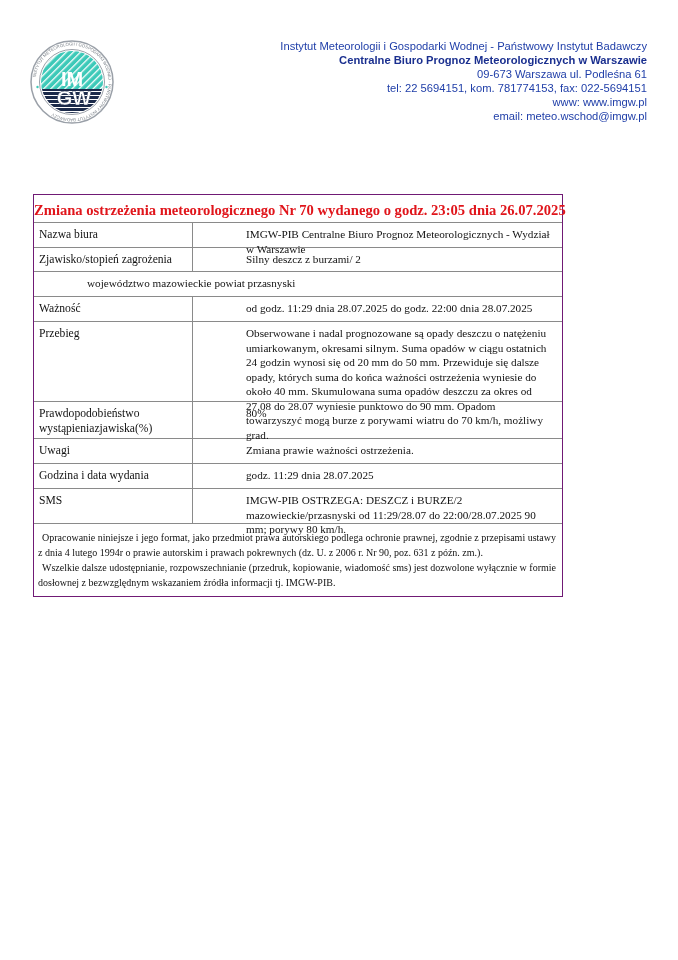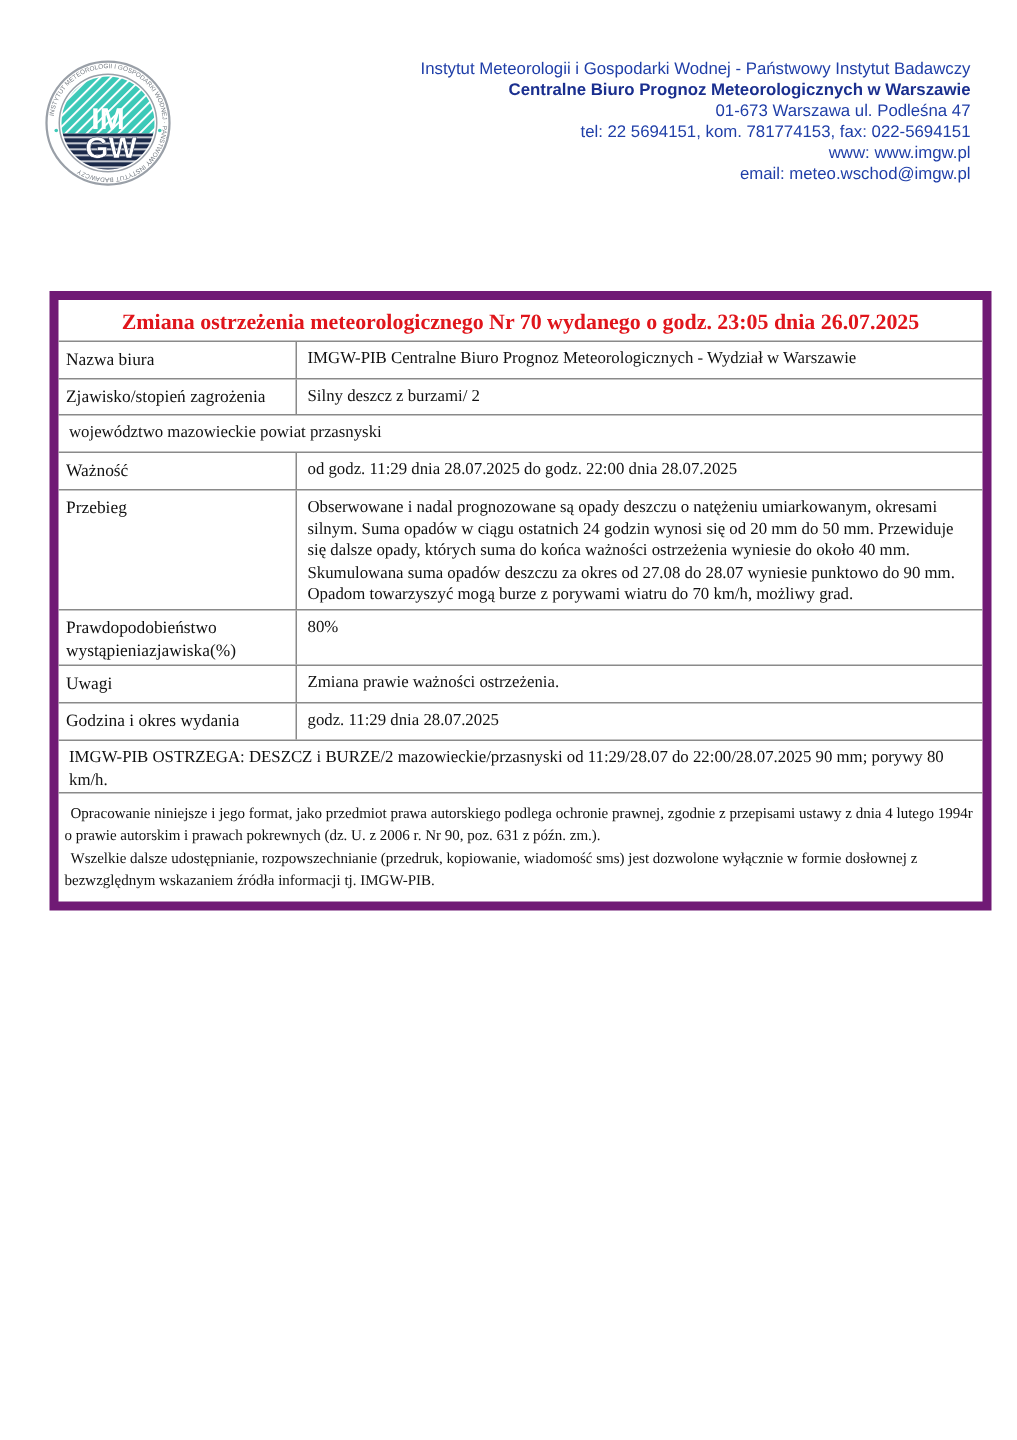--- a/index.html
+++ b/index.html
@@ -1,24 +1,24 @@
 <!DOCTYPE html>
 <html><head>
 <meta charset="utf-8">
 <style>
   html, body { margin:0; padding:0; background:#ffffff; }
   body { width:678px; height:960px; position:relative; overflow:hidden; font-family:"Liberation Serif", serif; color:#111; }
   .logo { position:absolute; left:29px; top:39px; width:86px; height:86px; }
   .header { position:absolute; right:31px; top:39px; text-align:right; font-family:"Liberation Sans", sans-serif; font-size:11.2px; line-height:14px; color:#1f3ea8; }
   .header .bold { font-weight:bold; color:#1a2f8f; }
-  .doc-table { position:absolute; left:33px; top:194px; width:628px; border:6px solid #701a75; box-sizing:border-box; }
+  .doc-table { position:absolute; left:33px; top:194px; width:530px; border:1px solid #701a75; box-sizing:border-box; }
   .title-row { height:27px; border-bottom:1px solid #8a8a8a; color:#e0151b; font-weight:bold; font-size:14.6px; text-align:center; line-height:30px; white-space:nowrap; }
   .row { display:flex; border-bottom:1px solid #8a8a8a; }
   .row .label { width:159px; border-right:1px solid #8a8a8a; padding:4px 0 0 5px; box-sizing:border-box; font-weight:normal; font-size:11.6px; line-height:15px; }
-  .row .value { flex:1; padding:4px 8px 4px 7px; box-sizing:border-box; font-size:11.2px; line-height:14.5px; }
+  .row .value { flex:1; padding:4px 8px 4px 7px; box-sizing:border-box; font-size:11.2px; line-height:14.5px;margin-left:46px; }
   .row .value b { font-weight:normal; }
   .footer { padding:6px 6px 6px 4px; font-size:10px; line-height:15px; }
   .footer p { margin:0; }
 </style>
 </head>
 <body>
 
 <div class="logo">
   <svg width="86" height="86" viewBox="0 0 86 86">
     <defs>
@@ -50,21 +50,21 @@
       <textPath href="#ringPath" startOffset="2%">INSTYTUT METEOROLOGII I GOSPODARKI WODNEJ · PAŃSTWOWY INSTYTUT BADAWCZY</textPath>
     </text>
     <circle cx="8.5" cy="48" r="1.2" fill="#3cc9b8"></circle>
     <circle cx="77.5" cy="48" r="1.2" fill="#3cc9b8"></circle>
   </svg>
 </div>
 
 <div class="header">
   <div>Instytut Meteorologii i Gospodarki Wodnej - Państwowy Instytut Badawczy</div>
   <div class="bold">Centralne Biuro Prognoz Meteorologicznych w Warszawie</div>
-  <div>01-673 Warszawa ul. Podleśna   47</div>
+  <div>09-673 Warszawa ul. Podleśna   61</div>
   <div>tel: 22 5694151, kom. 781774153, fax: 022-5694151</div>
   <div>www: www.imgw.pl</div>
   <div>email: meteo.wschod@imgw.pl</div>
 </div>
 
 <div class="doc-table">
   <div class="title-row">Zmiana ostrzeżenia meteorologicznego Nr 70 wydanego o godz. 23:05 dnia 26.07.2025</div>
 
   <div class="row" style="height:24px">
     <div class="label">Nazwa biura</div>
@@ -87,24 +87,25 @@
   </div>
   <div class="row" style="height:36px">
     <div class="label">Prawdopodobieństwo wystąpieniazjawiska(%)</div>
     <div class="value">80%</div>
   </div>
   <div class="row" style="height:24px">
     <div class="label">Uwagi</div>
     <div class="value">Zmiana prawie ważności  ostrzeżenia.</div>
   </div>
   <div class="row" style="height:24px">
-    <div class="label">Godzina i okres wydania</div>
+    <div class="label">Godzina i data wydania</div>
     <div class="value">godz. 11:29 dnia 28.07.2025</div>
   </div>
   <div class="row" style="height:34px">
+    <div class="label">SMS</div>
     <div class="value">IMGW-PIB OSTRZEGA: DESZCZ i BURZE/2 mazowieckie/przasnyski od 11:29/28.07 do 22:00/28.07.2025 90 mm; porywy 80 km/h.</div>
   </div>
 
   <div class="footer">
     <p style="text-indent:4px">Opracowanie niniejsze i jego format, jako przedmiot prawa autorskiego podlega ochronie prawnej, zgodnie z przepisami ustawy z dnia 4 lutego 1994r o prawie autorskim i prawach pokrewnych (dz. U. z 2006 r. Nr 90, poz. 631 z późn.  zm.).</p>
     <p style="text-indent:4px">Wszelkie dalsze udostępnianie, rozpowszechnianie (przedruk, kopiowanie, wiadomość   sms) jest dozwolone wyłącznie w formie dosłownej z bezwzględnym wskazaniem źródła  informacji tj. IMGW-PIB.</p>
   </div>
 </div>
 
 </body></html>

